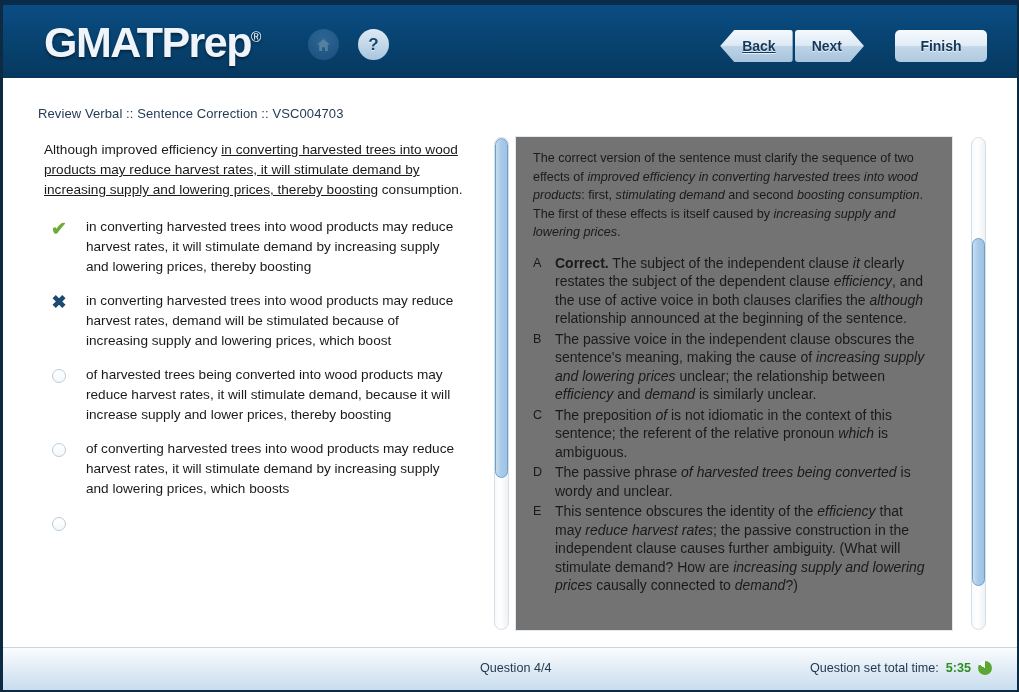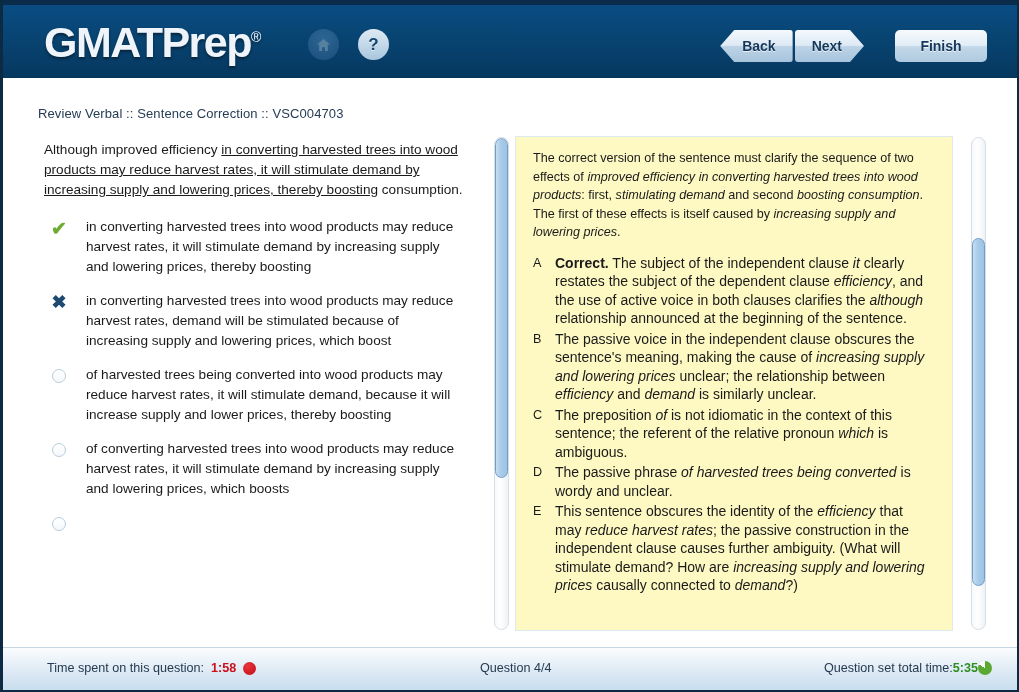--- a/index.html
+++ b/index.html
@@ -95,20 +95,21 @@
     font-weight: bold;
     color: #15375a;
     background: linear-gradient(to bottom, #f4f9fd 0%, #dde9f4 48%, #bcd3e6 52%, #a7c4dc 100%);
     text-shadow: 0 1px 0 rgba(255,255,255,0.7);
     box-sizing: border-box;
   }
   .navbtn.back {
     padding-left: 22px;
     clip-path: polygon(14px 0, 100% 0, 100% 100%, 14px 100%, 0 50%);
     border-radius: 0 3px 3px 0;
+    text-decoration: underline;
   }
   .navbtn.next {
     padding-right: 22px;
     clip-path: polygon(0 0, calc(100% - 14px) 0, 100% 50%, calc(100% - 14px) 100%, 0 100%);
     border-radius: 3px 0 0 3px;
   }
   .finish-btn {
     position: absolute;
     top: 25px;
     right: 30px;
@@ -213,21 +214,21 @@
     top: 8px;
     width: 500px;
     height: 498px;
   }
   .expl-panel {
     position: absolute;
     left: 21px;
     top: 0;
     width: 438px;
     height: 495px;
-    background: #fef9c3;
+    background: #737373;
     border: 1px solid #dfe9f1;
     box-sizing: border-box;
     padding: 12px 14px 10px 17px;
     overflow: hidden;
   }
   .expl-intro {
     font-size: 12.6px;
     line-height: 18.5px;
     color: #1a1a1a;
     margin-bottom: 12px;
@@ -302,20 +303,21 @@
     left: 477px;
     top: 13px;
     white-space: nowrap;
   }
   .f-right {
     position: absolute;
     right: 30px;
     top: 13px;
     display: flex;
     align-items: center;
+    gap: 7px;
     white-space: nowrap;
   }
   .time-red { color: #cc1018; font-weight: bold; }
   .time-green { color: #2e8f21; font-weight: bold; }
   .dot-red {
     width: 13px;
     height: 13px;
     border-radius: 50%;
     background: radial-gradient(circle at 35% 30%, #e8353d, #c00d15);
     display: inline-block;
@@ -429,25 +431,20 @@
         </div>
       </div>
 
       <div class="vscroll right">
         <div class="vthumb"></div>
       </div>
     </div>
   </div>
 
   <div class="footer">
-    <div class="f-left">
-      <span>Time spent on this question:</span>
-      <span class="time-red">1:58</span>
-      <span class="dot-red"></span>
-    </div>
     <div class="f-center">Question 4/4</div>
     <div class="f-right">
       <span>Question set total time:</span>
       <span class="time-green">5:35</span>
       <span class="pie-green"></span>
     </div>
   </div>
 
 </div>
 

